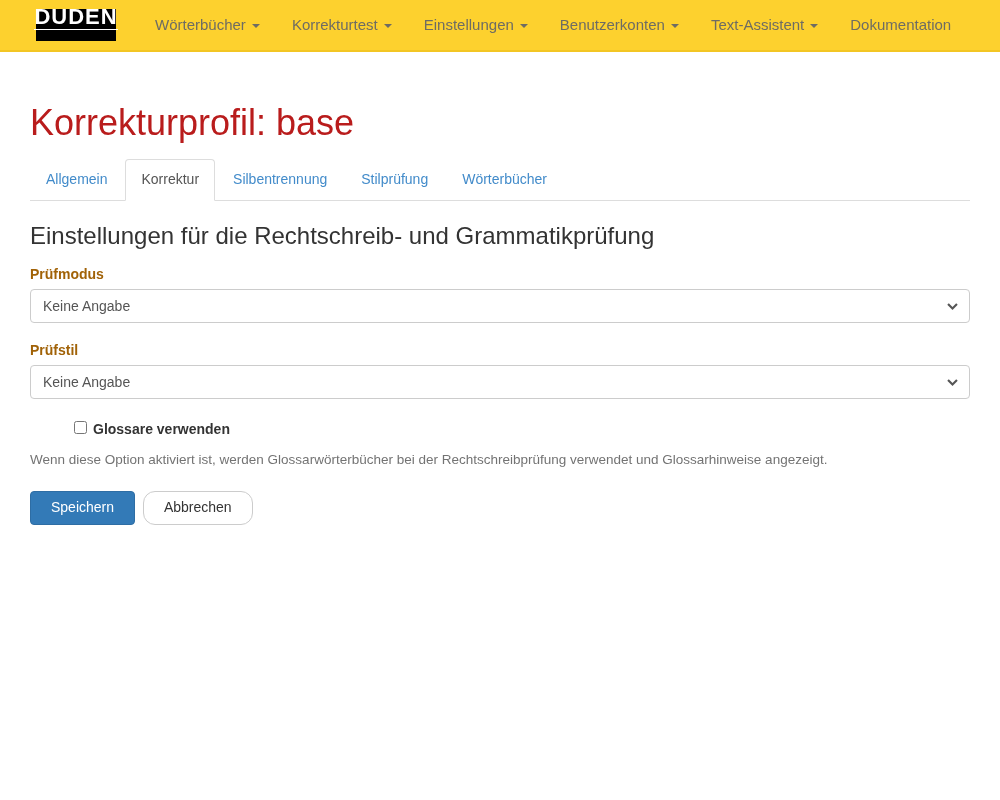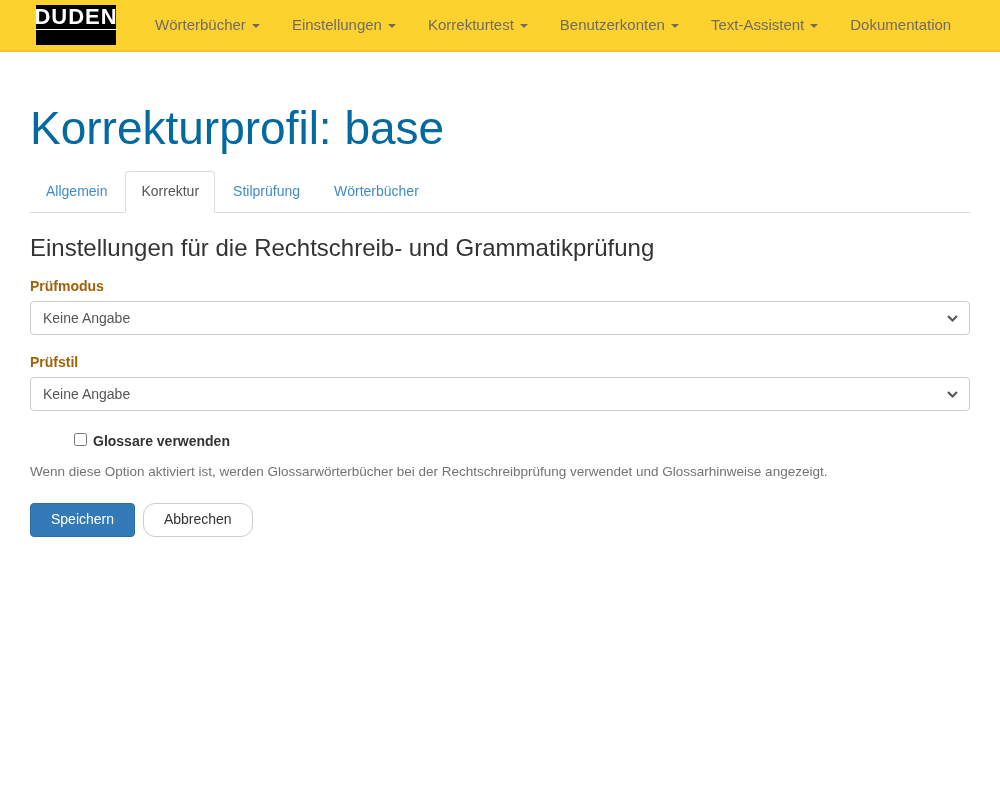--- a/index.html
+++ b/index.html
@@ -17,21 +17,21 @@
   .navbar {
     height: 52px;
     background: #fdd12e;
     border-bottom: 2px solid #f3c624;
     display: flex;
     align-items: center;
     padding-left: 36px;
   }
   .brand {
     background: #000;
-    width: 80px; height: 40px;
+    width: 80px; height: 32px;
     display: flex;
     flex-direction: column;
     align-items: center;
     justify-content: center;
     padding: 3px 5px 4px 5px;
     cursor: pointer;
     text-decoration: none;
     gap: 12px;
   }
   .brand-text {
@@ -70,23 +70,23 @@
     vertical-align: middle;
     border-top: 4px solid #6e6c63;
     border-right: 4px solid transparent;
     border-left: 4px solid transparent;
   }
 
   
   .container { width: 940px; margin: 0 30px; }
 
   .page-title {
-    font-size: 46px;
+    font-size: 36px;
     font-weight: 400;
-    color: #0369a1;
+    color: #b91c1c;
     margin: 49px 0 0 0;
     line-height: 1.2;
   }
 
   
   .tabs {
     display: flex;
     border-bottom: 1px solid #ddd;
     margin-top: 15px;
   }
@@ -195,34 +195,35 @@
 </head>
 <body>
 
 <nav class="navbar">
   <a class="brand">
     <span class="brand-text">DUDEN</span>
     <span class="brand-bar"></span>
   </a>
   <ul class="nav-list">
     <li class="nav-item"><span>Wörterbücher</span><span class="caret"></span></li>
+    <li class="nav-item"><span>Korrekturtest</span><span class="caret"></span></li>
     <li class="nav-item"><span>Einstellungen</span><span class="caret"></span></li>
-    <li class="nav-item"><span>Korrekturtest</span><span class="caret"></span></li>
     <li class="nav-item"><span>Benutzerkonten</span><span class="caret"></span></li>
     <li class="nav-item"><span>Text-Assistent</span><span class="caret"></span></li>
     <li class="nav-item"><span>Dokumentation</span></li>
   </ul>
 </nav>
 
 <div class="container">
   <h1 class="page-title">Korrekturprofil: base</h1>
 
   <div class="tabs">
     <div class="tab">Allgemein</div>
     <div class="tab active">Korrektur</div>
+    <div class="tab">Silbentrennung</div>
     <div class="tab">Stilprüfung</div>
     <div class="tab">Wörterbücher</div>
   </div>
 
   <h2 class="section-heading">Einstellungen für die Rechtschreib- und Grammatikprüfung</h2>
 
   <form>
     <div class="form-group">
       <label class="control-label">Prüfmodus</label>
       <div class="select-wrap">

